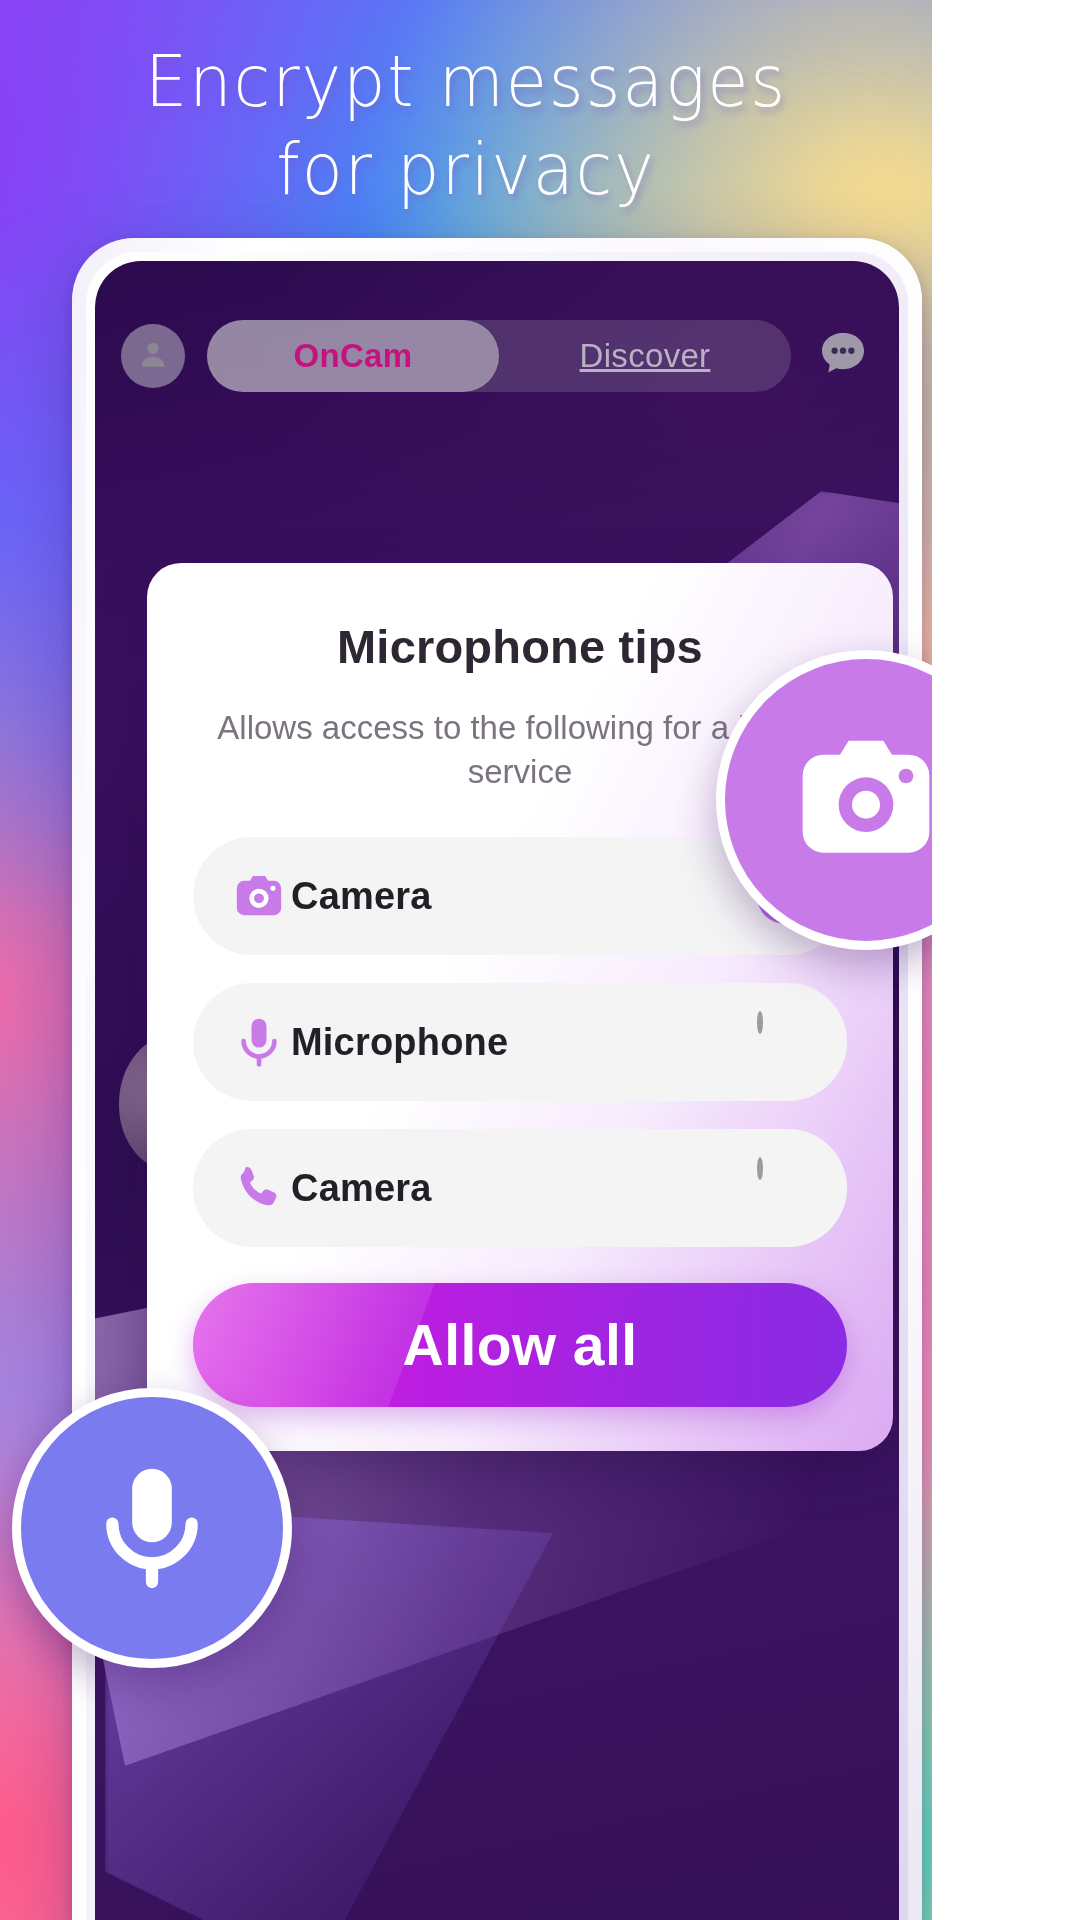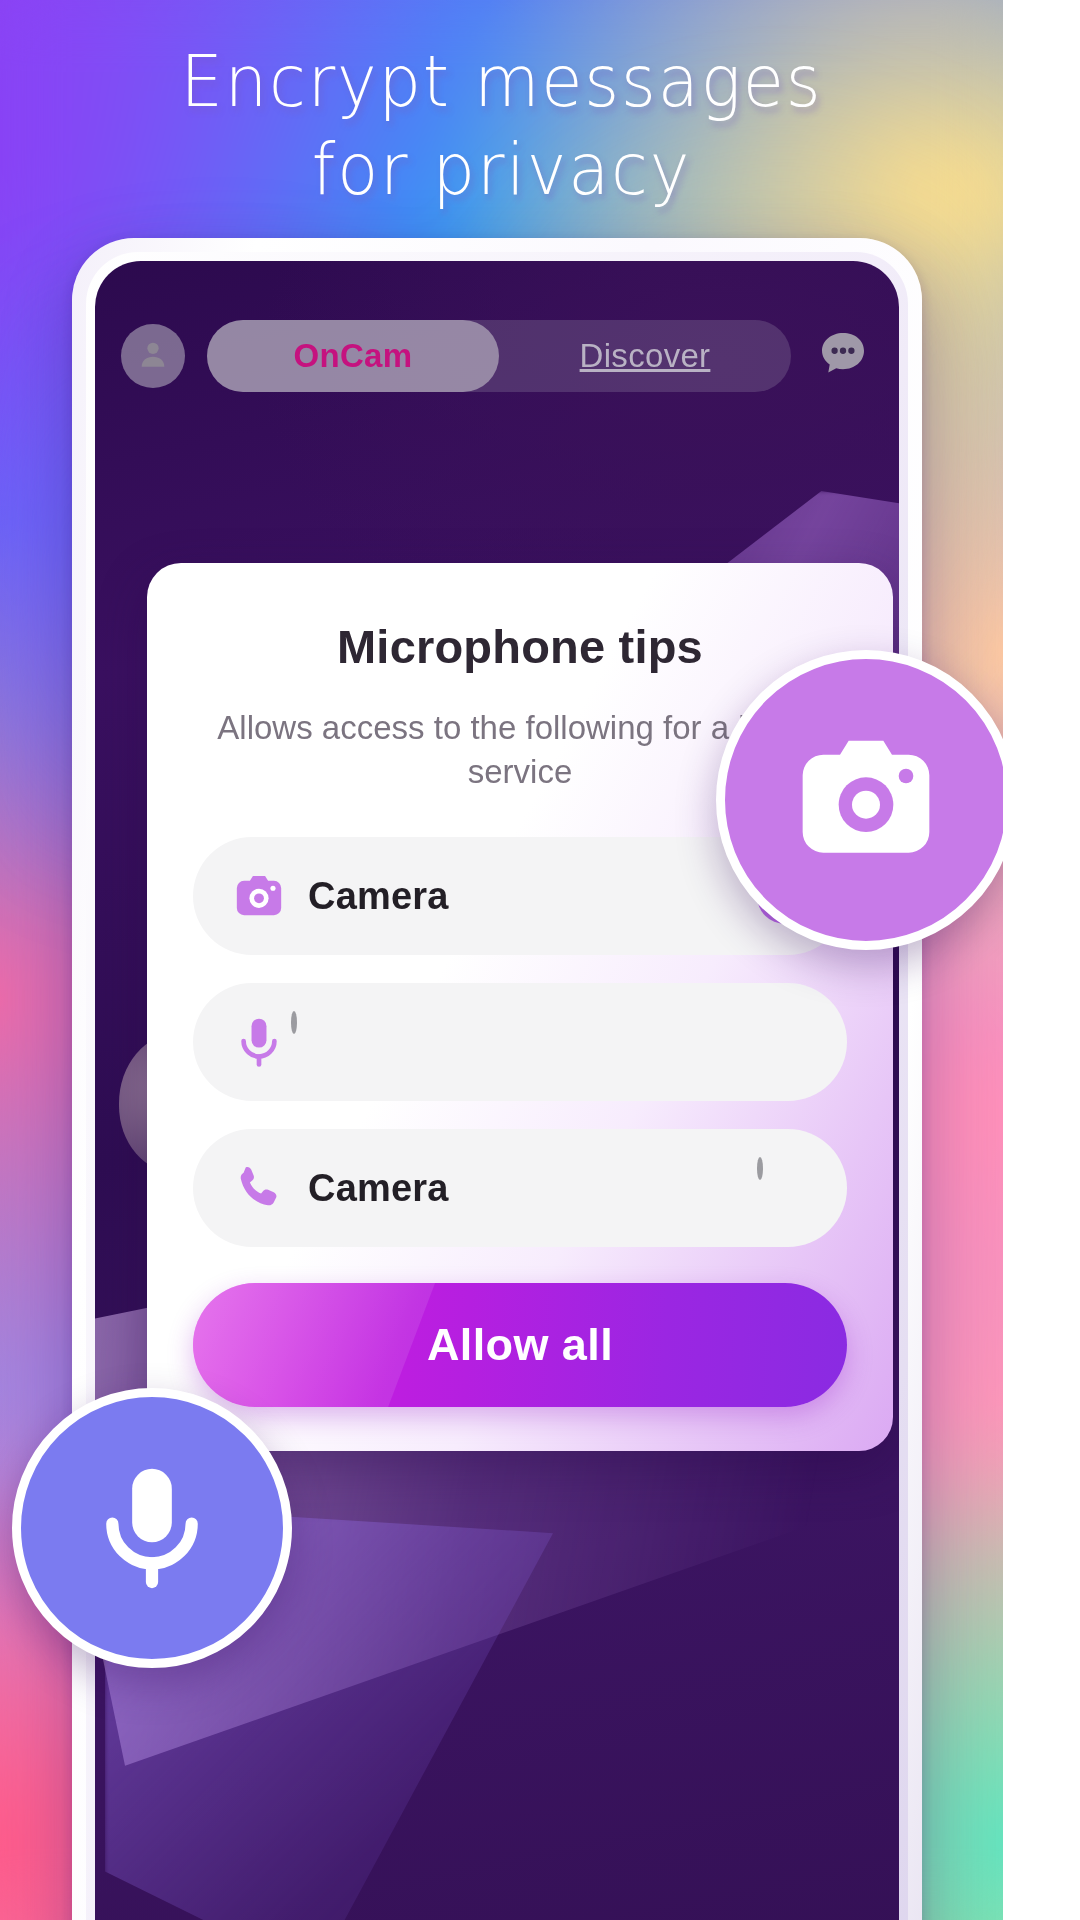--- a/index.html
+++ b/index.html
@@ -3,21 +3,21 @@
 <meta charset="utf-8">
 <style>
   * { margin:0; padding:0; box-sizing:border-box; }
   html,body{
     width:1080px; height:1920px; overflow:hidden;
     font-family:"Liberation Sans", sans-serif;
   }
 
   
   #stage{
-    position:relative; width:1003px; height:1920px; overflow:hidden;
+    position:relative; width:932px; height:1920px; overflow:hidden;
     background:#a16207;
   }
   .bg-layer{ position:absolute; inset:0; }
   .bg-base{
     background:
       radial-gradient(820px 680px at 94% 10%,  #ffe08a 0%, rgba(255,224,138,0) 62%),
       radial-gradient(700px 640px at 100% 34%, #ffc9a0 0%, rgba(255,201,160,0) 60%),
       radial-gradient(760px 720px at 96% 58%,  #ff8fb8 0%, rgba(255,143,184,0) 62%),
       radial-gradient(780px 760px at 100% 96%, #5fe3c0 0%, rgba(95,227,192,0) 58%),
       radial-gradient(700px 760px at 2% 96%,   #ff5a8a 0%, rgba(255,90,138,0) 60%),
@@ -156,39 +156,39 @@
 
   .perm-row{
     height:118px; border-radius:60px;
     background:#f4f4f5;
     display:flex; align-items:center; padding:0 34px;
     margin-bottom:28px;
   }
   .perm-icon{ width:64px; flex:0 0 auto; display:flex; align-items:center; justify-content:center; }
   .perm-icon svg{ width:56px; height:56px; }
   .perm-label{
-    flex:1 1 auto; margin-left:17px;
+    flex:1 1 auto; margin-left:0;
     font-size:38px; font-weight:700; color:#231f26; letter-spacing:.2px;
   }
   .perm-state{ width:56px; height:56px; flex:0 0 auto; }
   .radio-off{
     width:52px; height:52px; border-radius:50%;
     border:3px solid #9b9ba0; background:transparent;
   }
   .radio-on{
     width:56px; height:56px; border-radius:50%;
     background:#bb6ae8; display:flex; align-items:center; justify-content:center;
   }
   .radio-on svg{ width:34px; height:34px; }
 
   #allow-all-button{
     margin-top:36px; height:124px; border-radius:62px;
     background:linear-gradient(93deg,#d41ae0 0%, #cb1ce0 14%, #b51fe0 42%, #9b26e2 72%, #8a2be2 100%);
     display:flex; align-items:center; justify-content:center;
-    color:#ffffff; font-size:45px; font-weight:700; letter-spacing:.4px;
+    color:#ffffff; font-size:57px; font-weight:700; letter-spacing:.4px;
     box-shadow:0 10px 26px rgba(150,30,200,.30);
     position:relative; overflow:hidden;
   }
   #allow-all-button:before{
     content:""; position:absolute; left:-6%; top:-40%; width:62%; height:190%;
     background:linear-gradient(112deg, rgba(255,255,255,.48) 0%, rgba(255,255,255,.10) 58%, rgba(255,255,255,0) 100%);
     clip-path:polygon(0% 18%, 74% 0%, 52% 100%, 0% 100%);
     pointer-events:none;
   }
   #allow-all-label{ position:relative; z-index:2; }
@@ -292,20 +292,21 @@
           </div>
 
           <div class="perm-row">
             <span class="perm-icon">
               <svg viewBox="0 0 24 24" xmlns="http://www.w3.org/2000/svg">
                 <rect x="8.8" y="2" width="6.4" height="12.4" rx="3.2" fill="#c77ae8"></rect>
                 <path d="M5.4 11.6a6.6 6.6 0 0 0 13.2 0" fill="none" stroke="#c77ae8" stroke-width="2" stroke-linecap="round"></path>
                 <path d="M12 18.2v3.4" stroke="#c77ae8" stroke-width="2" stroke-linecap="round"></path>
               </svg>
             </span>
+            <span class="perm-label">Microphone</span>
             <span class="perm-state">
               <span class="radio-off"></span>
             </span>
           </div>
 
           <div class="perm-row">
             <span class="perm-icon">
               <svg viewBox="0 0 24 24" xmlns="http://www.w3.org/2000/svg">
                 <path d="M6.3 3.2c.9-.5 2 .1 2.4 1l1 2.4c.3.8.1 1.7-.6 2.2l-1 .8c.9 2.2 2.6 3.9 4.8 4.8l.8-1c.5-.7 1.4-.9 2.2-.6l2.4 1c.9.4 1.5 1.5 1 2.4l-1 2c-.5.9-1.5 1.4-2.5 1.2C9.9 18.4 5.6 14.1 4.2 8c-.2-1 .3-2 1.2-2.5z" fill="#c77ae8"></path>
               </svg>

